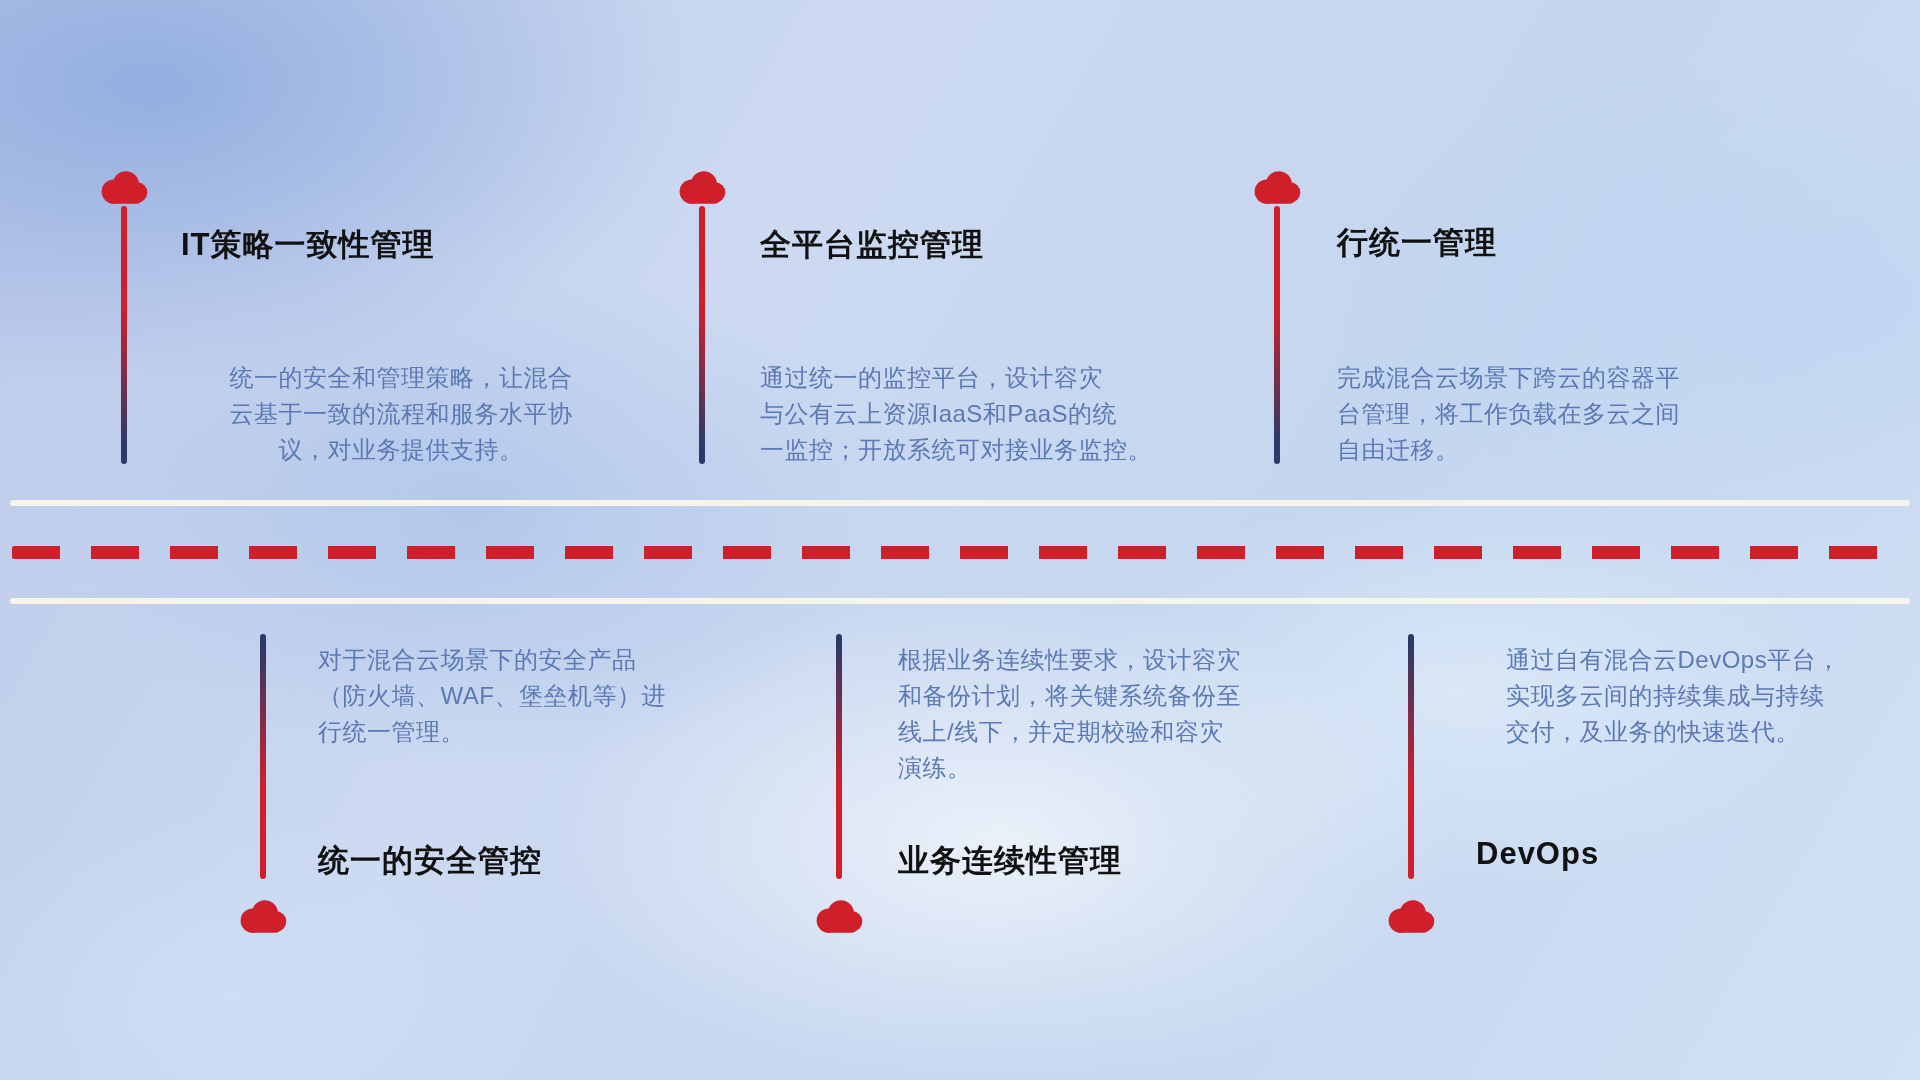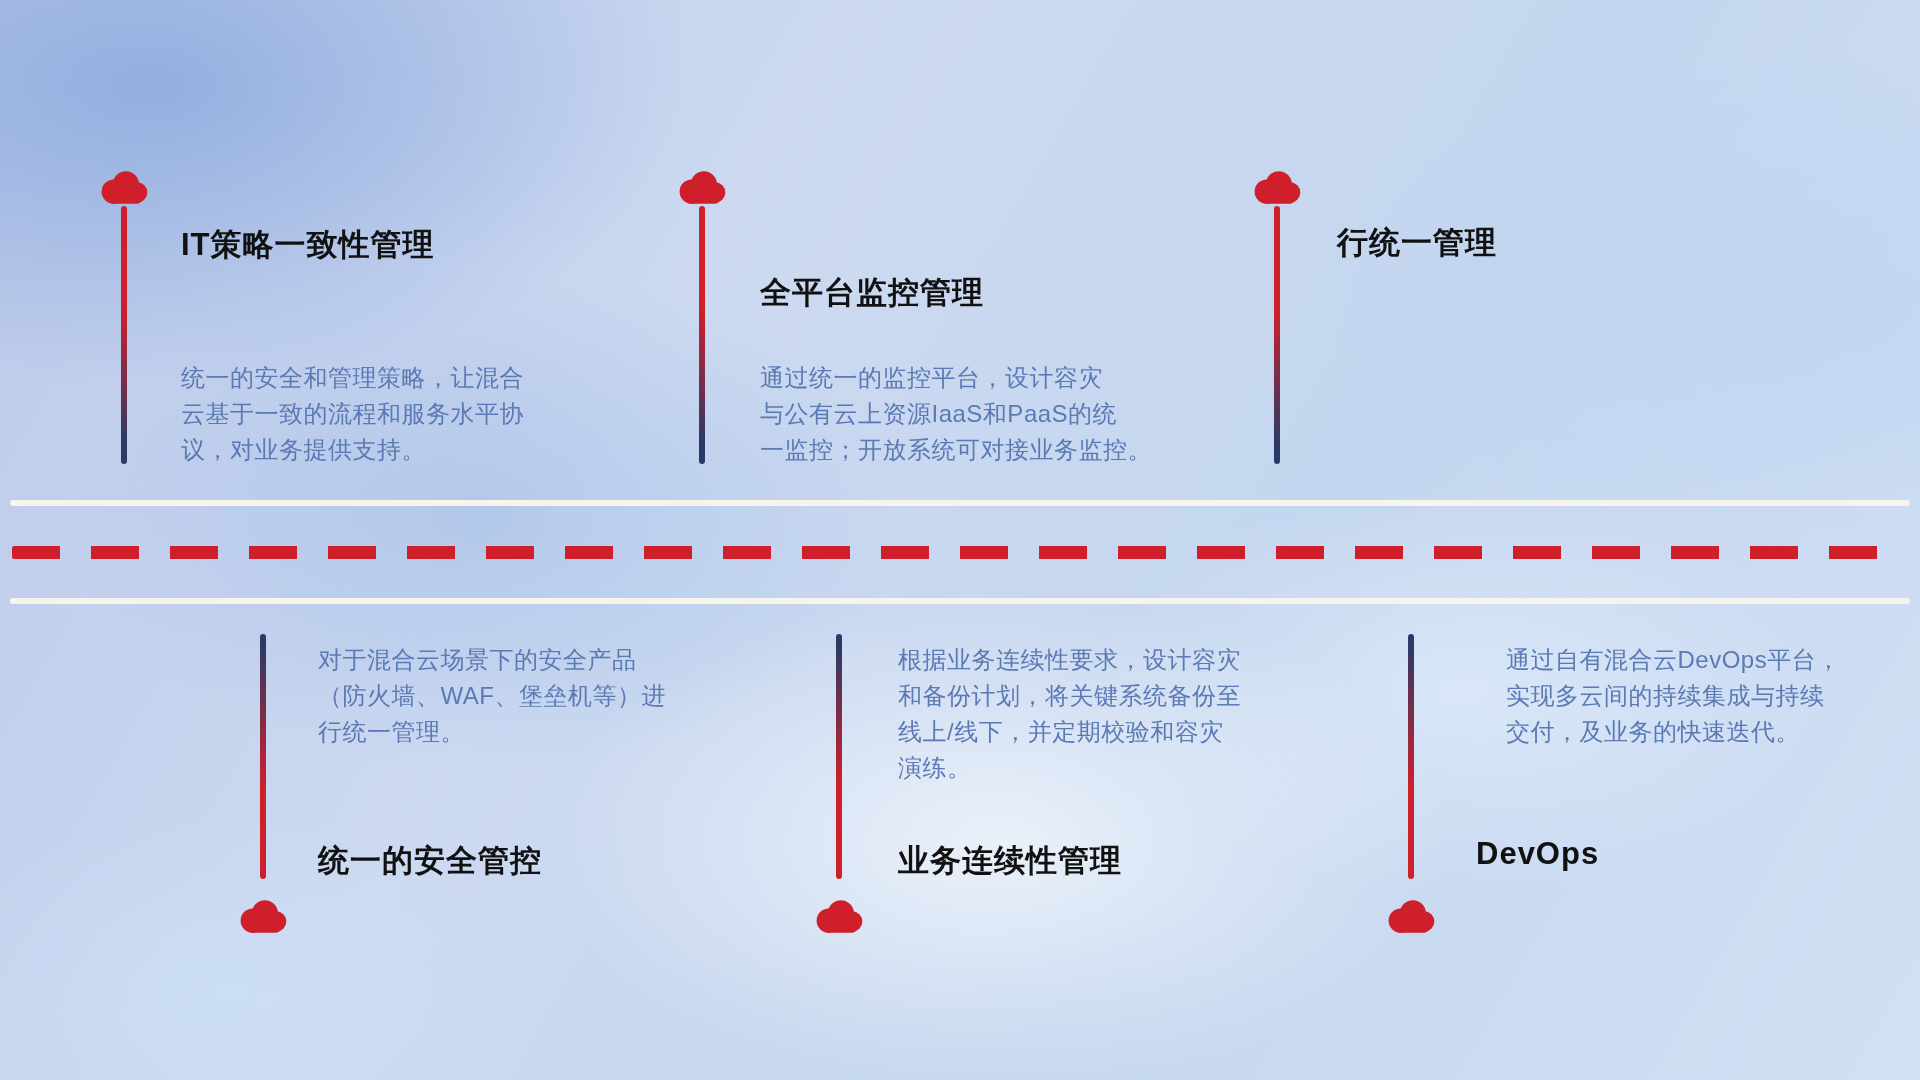--- a/index.html
+++ b/index.html
@@ -66,52 +66,55 @@
         <g fill="currentColor">
       <circle cx="19" cy="25" r="13"></circle>
           <circle cx="32" cy="17" r="14"></circle>
           <circle cx="44" cy="26" r="11"></circle>
       <rect x="12" y="24" width="38" height="14" rx="7"></rect>
         </g>
       </svg>
   </div>
   <div class="stem stem-top" style="left:121px;top:206px;height:258px;"></div>
   <h2 class="title" style="left:181px;top:224px;">IT策略一致性管理</h2>
-  <p class="desc" style="left:181px;top:360px;width:440px;">统一的安全和管理策略，让混合
+  <p class="desc" style="left:181px;top:360px;width:440px;text-align:center;">统一的安全和管理策略，让混合
 云基于一致的流程和服务水平协
 议，对业务提供支持。</p>
 
   <div class="cloud" style="left:674px;top:167px;">
     <svg viewBox="0 0 60 40" aria-hidden="true">
         <g fill="currentColor">
       <circle cx="19" cy="25" r="13"></circle>
           <circle cx="32" cy="17" r="14"></circle>
           <circle cx="44" cy="26" r="11"></circle>
       <rect x="12" y="24" width="38" height="14" rx="7"></rect>
         </g>
       </svg>
   </div>
   <div class="stem stem-top" style="left:699px;top:206px;height:258px;"></div>
-  <h2 class="title" style="left:760px;top:224px;margin-top:48px;">全平台监控管理</h2>
+  <h2 class="title" style="left:760px;top:224px;">全平台监控管理</h2>
   <p class="desc" style="left:760px;top:360px;width:470px;">通过统一的监控平台，设计容灾
 与公有云上资源IaaS和PaaS的统
 一监控；开放系统可对接业务监控。</p>
 
   <div class="cloud" style="left:1249px;top:167px;">
     <svg viewBox="0 0 60 40" aria-hidden="true">
         <g fill="currentColor">
       <circle cx="19" cy="25" r="13"></circle>
           <circle cx="32" cy="17" r="14"></circle>
           <circle cx="44" cy="26" r="11"></circle>
       <rect x="12" y="24" width="38" height="14" rx="7"></rect>
         </g>
       </svg>
   </div>
   <div class="stem stem-top" style="left:1274px;top:206px;height:258px;"></div>
   <h2 class="title" style="left:1337px;top:222px;">行统一管理</h2>
+  <p class="desc" style="left:1337px;top:360px;width:440px;">完成混合云场景下跨云的容器平
+台管理，将工作负载在多云之间
+自由迁移。</p>
 
   <div class="road-line" style="top:500px;"></div>
   <div class="road-dashes" style="top:546px;"></div>
   <div class="road-line" style="top:598px;"></div>
 
   <div class="stem stem-bottom" style="left:260px;top:634px;height:245px;"></div>
   <div class="cloud" style="left:235px;top:896px;">
     <svg viewBox="0 0 60 40" aria-hidden="true">
         <g fill="currentColor">
       <circle cx="19" cy="25" r="13"></circle>

